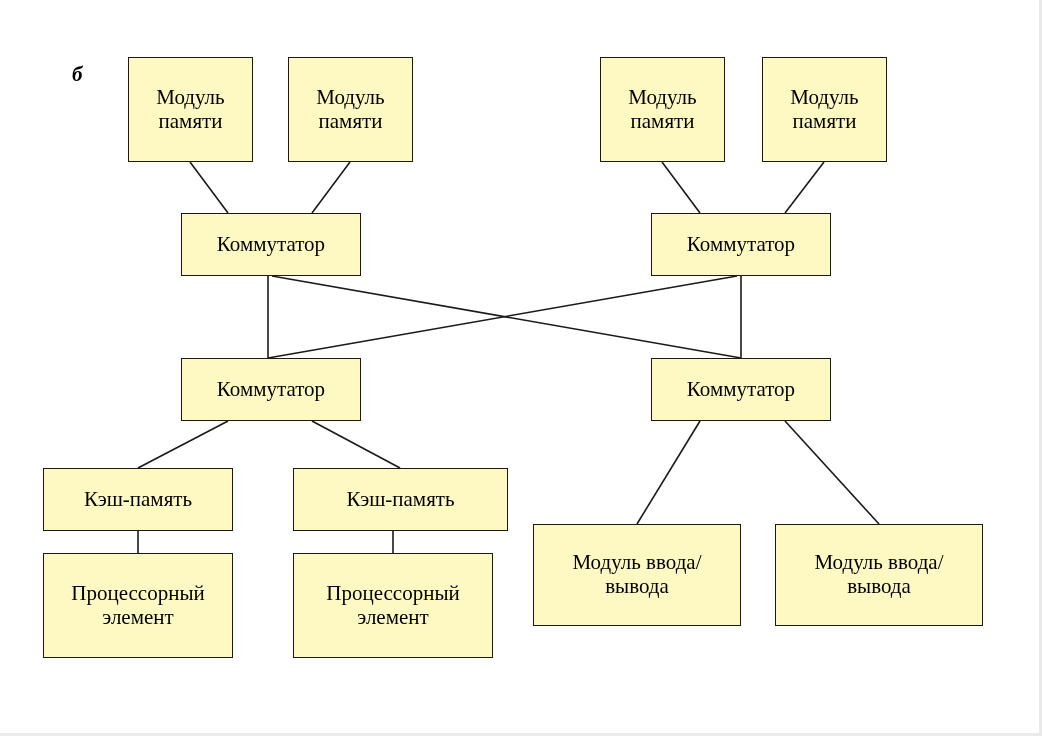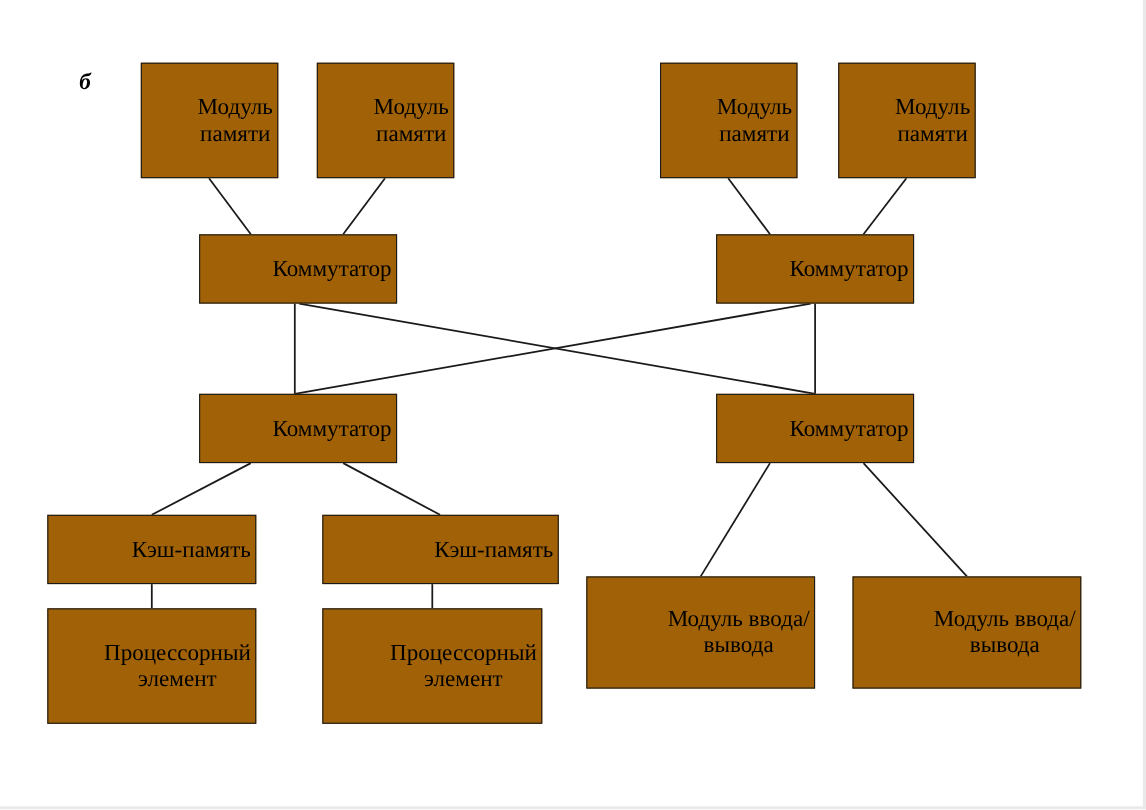--- a/index.html
+++ b/index.html
@@ -20,25 +20,25 @@
     left: 0;
     top: 0;
     width: 1042px;
     height: 736px;
     pointer-events: none;
   }
   .node {
     position: absolute;
     box-sizing: border-box;
     border: 1.6px solid #1a1a1a;
-    background: #a16207;
+    background: #fef9c3;
     color: #000000;
     display: flex;
     align-items: center;
-    justify-content: flex-end;
+    justify-content: center;
     text-align: center;
     line-height: 1.12;
     font-family: "Liberation Serif", serif;
     font-size: 21px;
     z-index: 2;
   }
   .node span {
     display: block;
     padding: 0 4px;
   }

